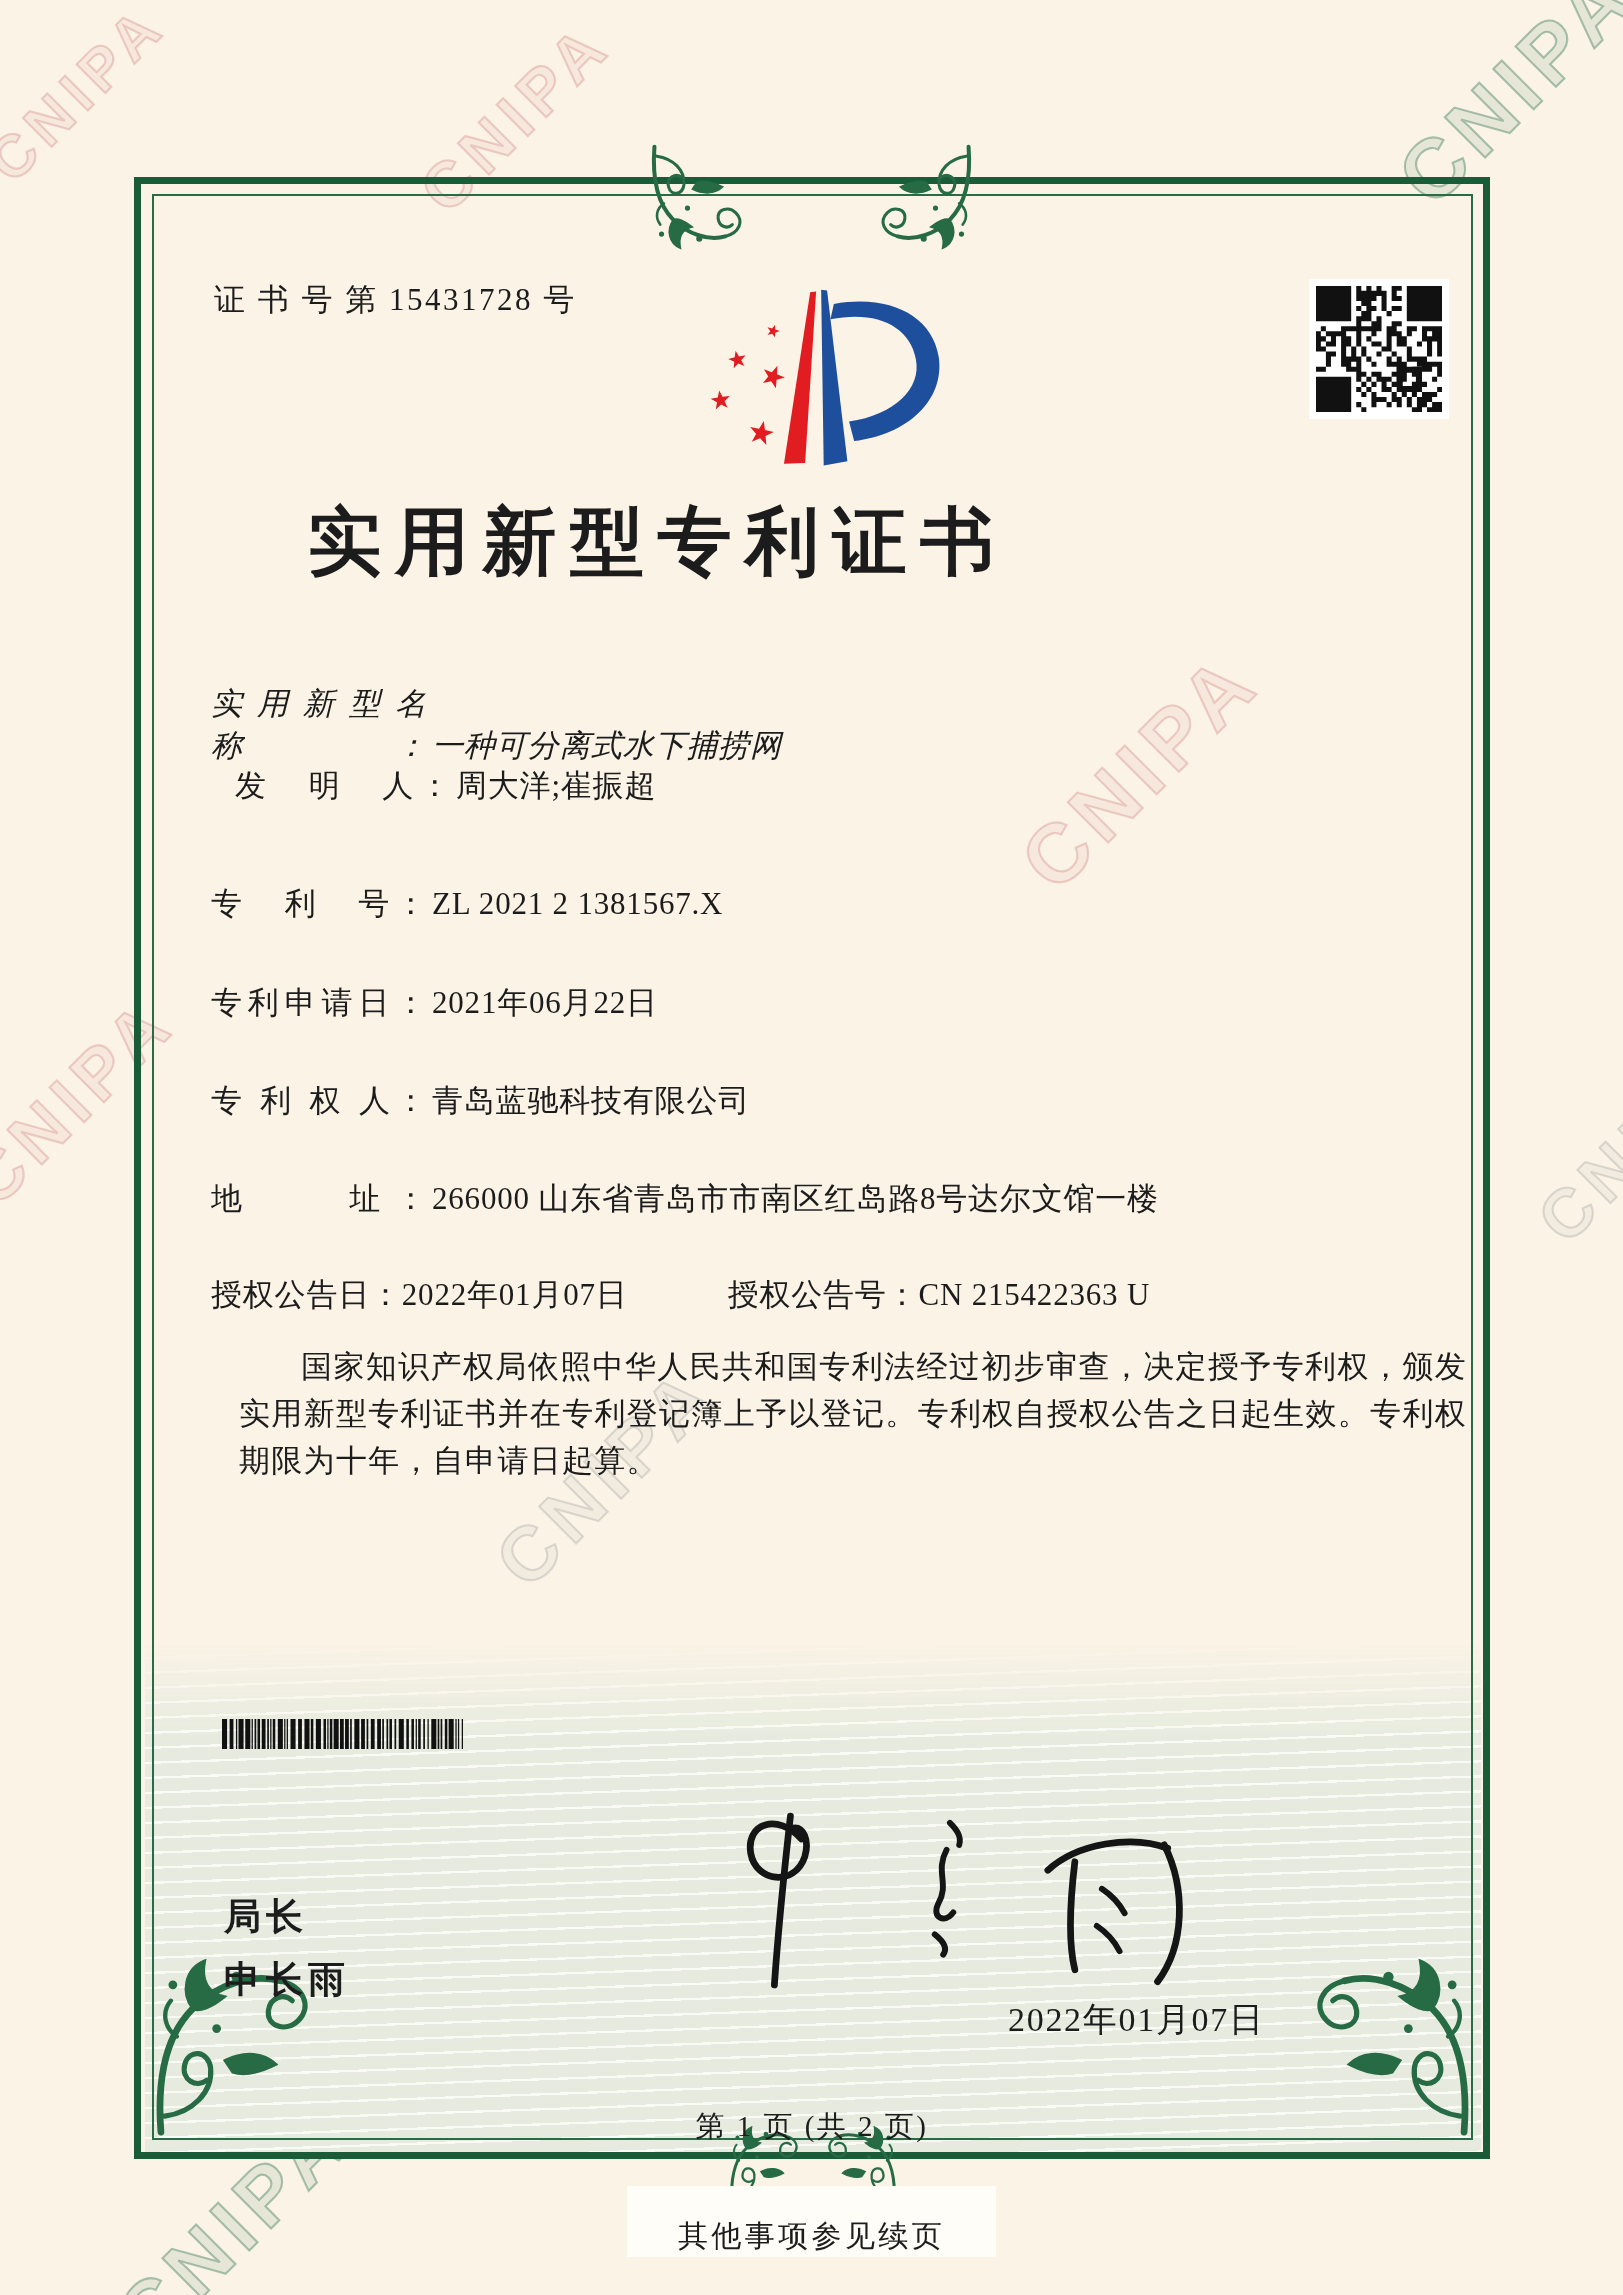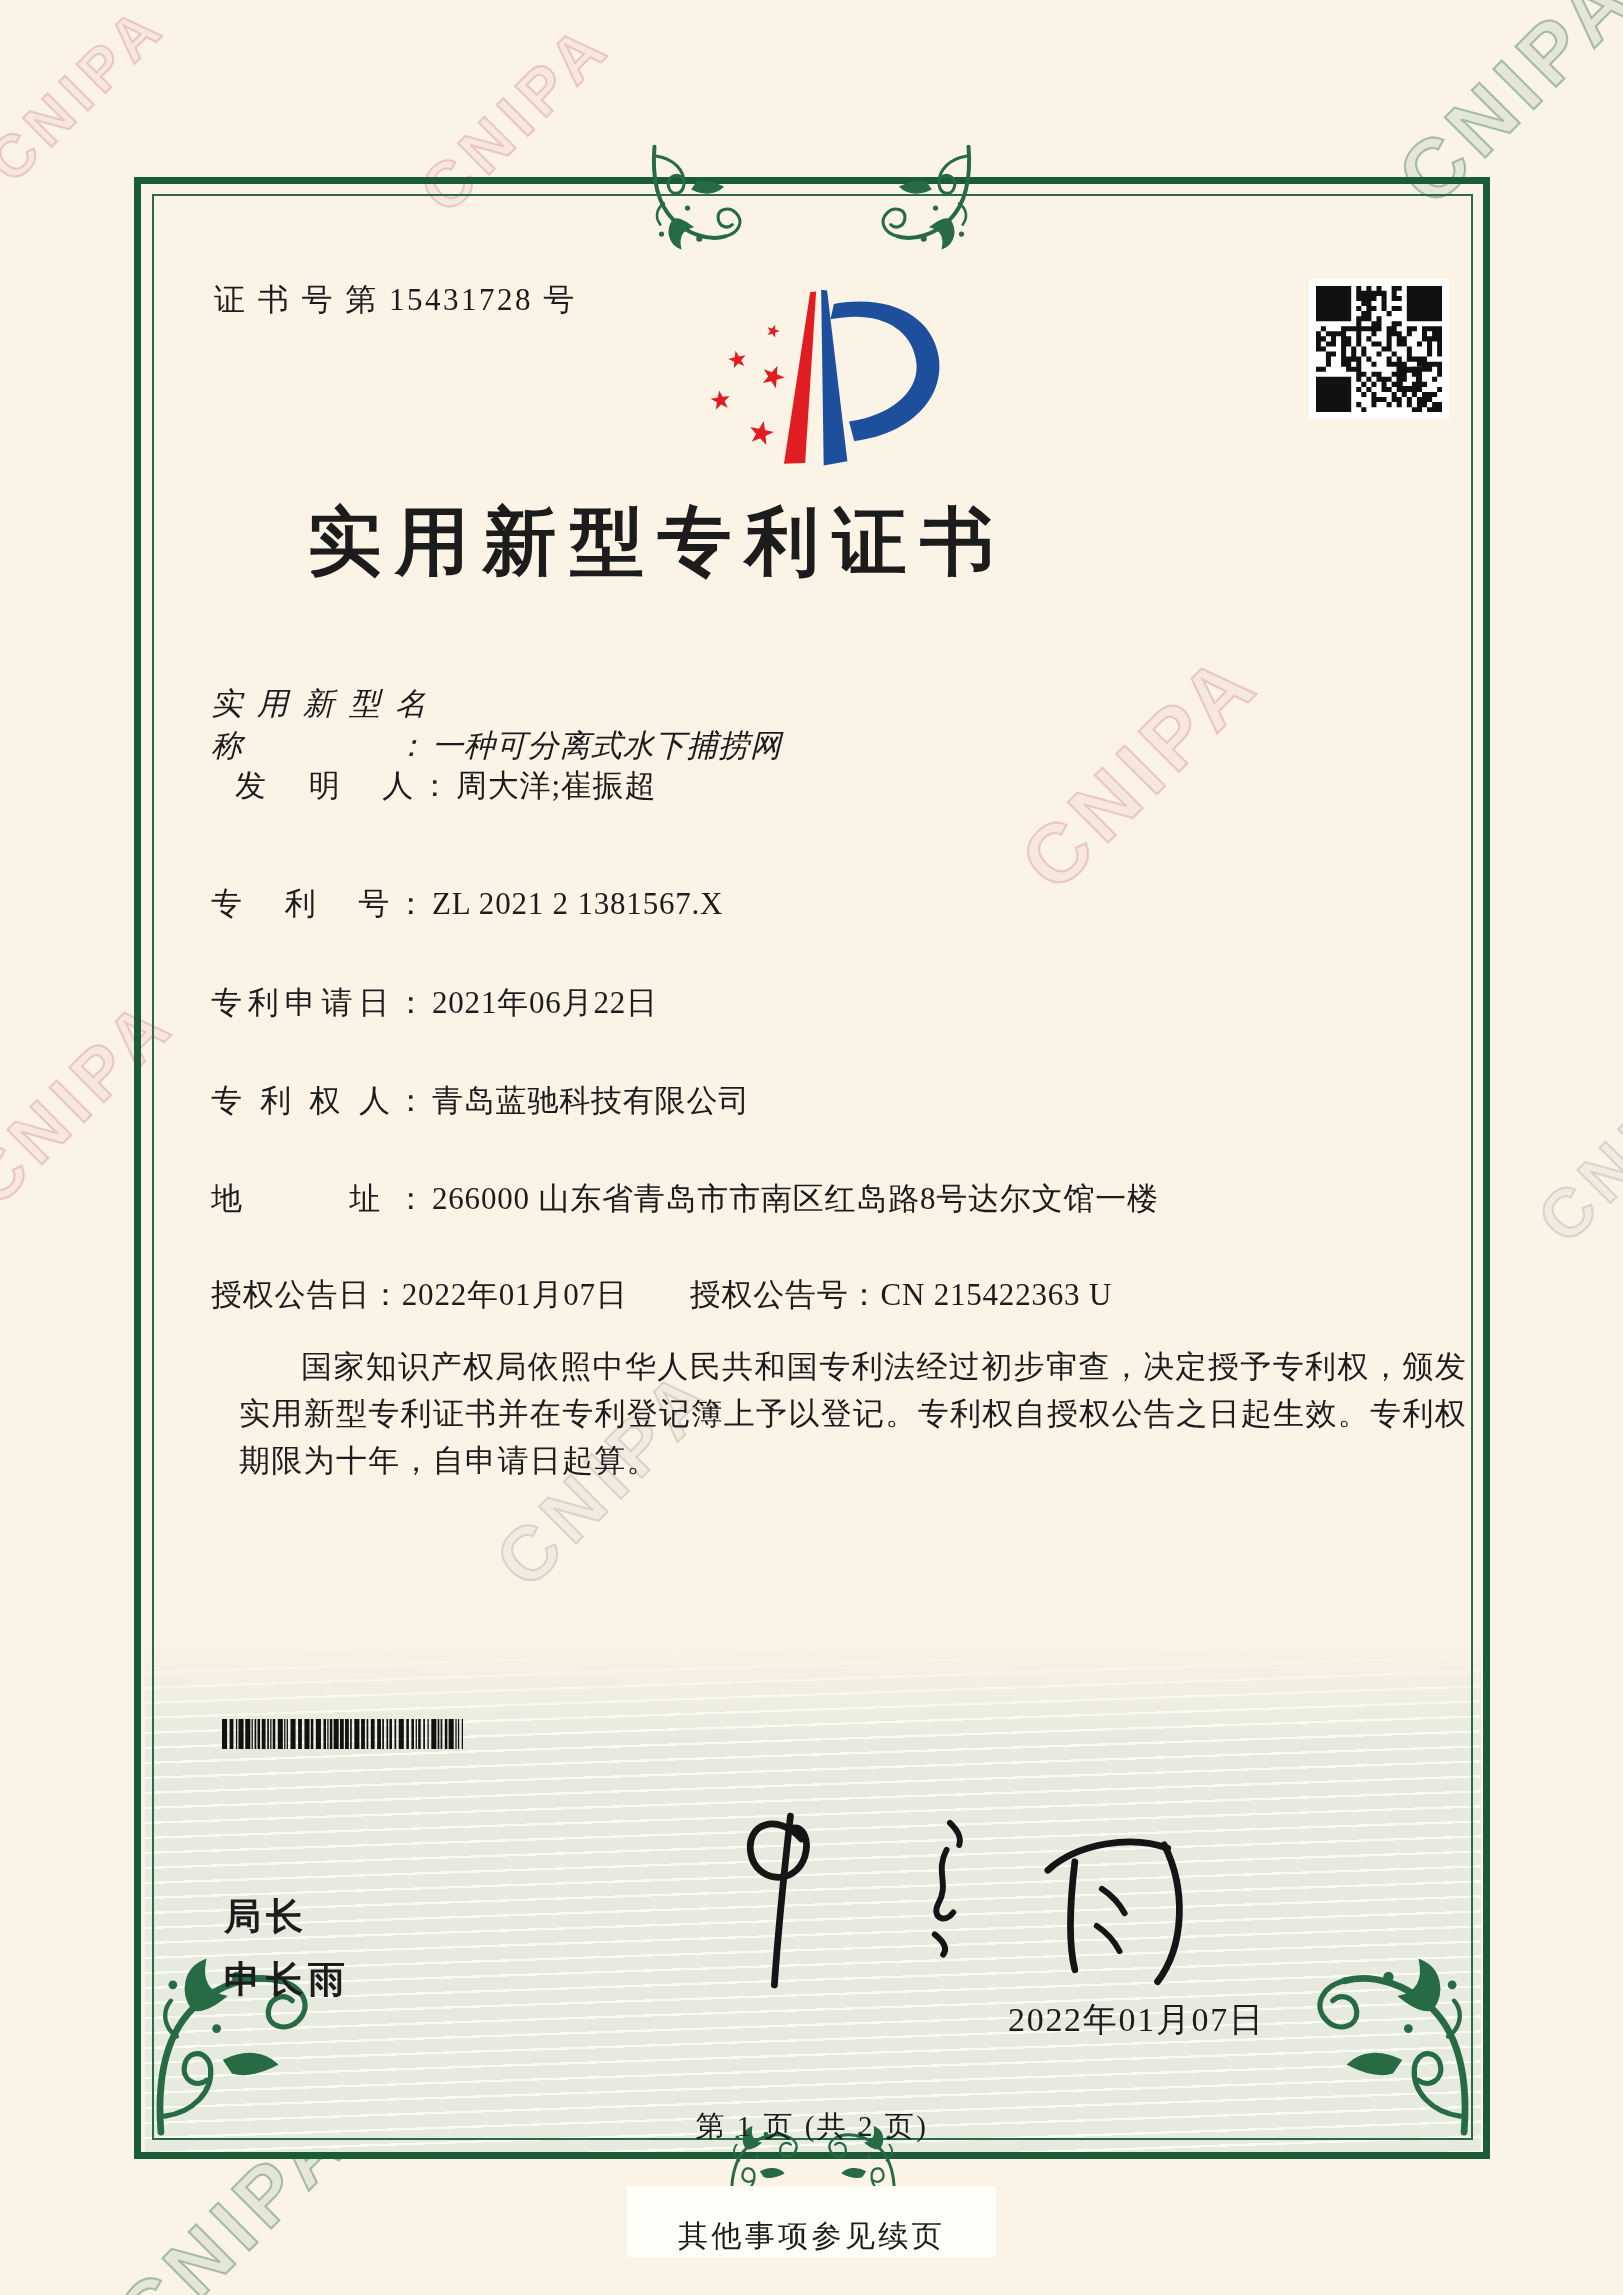--- a/index.html
+++ b/index.html
@@ -42,21 +42,21 @@
   .title { left:0; top:493px; width:1315px; text-align:center;
     font-size:74px; font-weight:bold; letter-spacing:13.5px; z-index:3; }
 
   
   .row { left:211px; width:1251px; font-size:31px; letter-spacing:0.8px; z-index:3; }
   .row .lbl { display:inline-block; width:216px; text-align:justify; text-align-last:justify; }
   .row .val { margin-left:5px; }
   .r1 { top:683px;font-style:italic; } .r2 { top:765px;margin-left:24px; } .r3 { top:883px; }
   .r4 { top:982px; } .r5 { top:1080px; } .r6 { top:1178px; }
   .r7 { top:1274px; }
-  .grant-no { margin-left:62px; }
+  .grant-no { margin-left:100px; }
 
   
   .body-text { left:239px; top:1343px; width:1228px; font-size:31px;
     line-height:47px; text-align:justify; letter-spacing:1.3px; z-index:3; }
   .body-text p { text-indent:2em; }
 
   
   .barcode { left:222px; top:1719px; width:241px; height:30px; z-index:3; }
 
   

